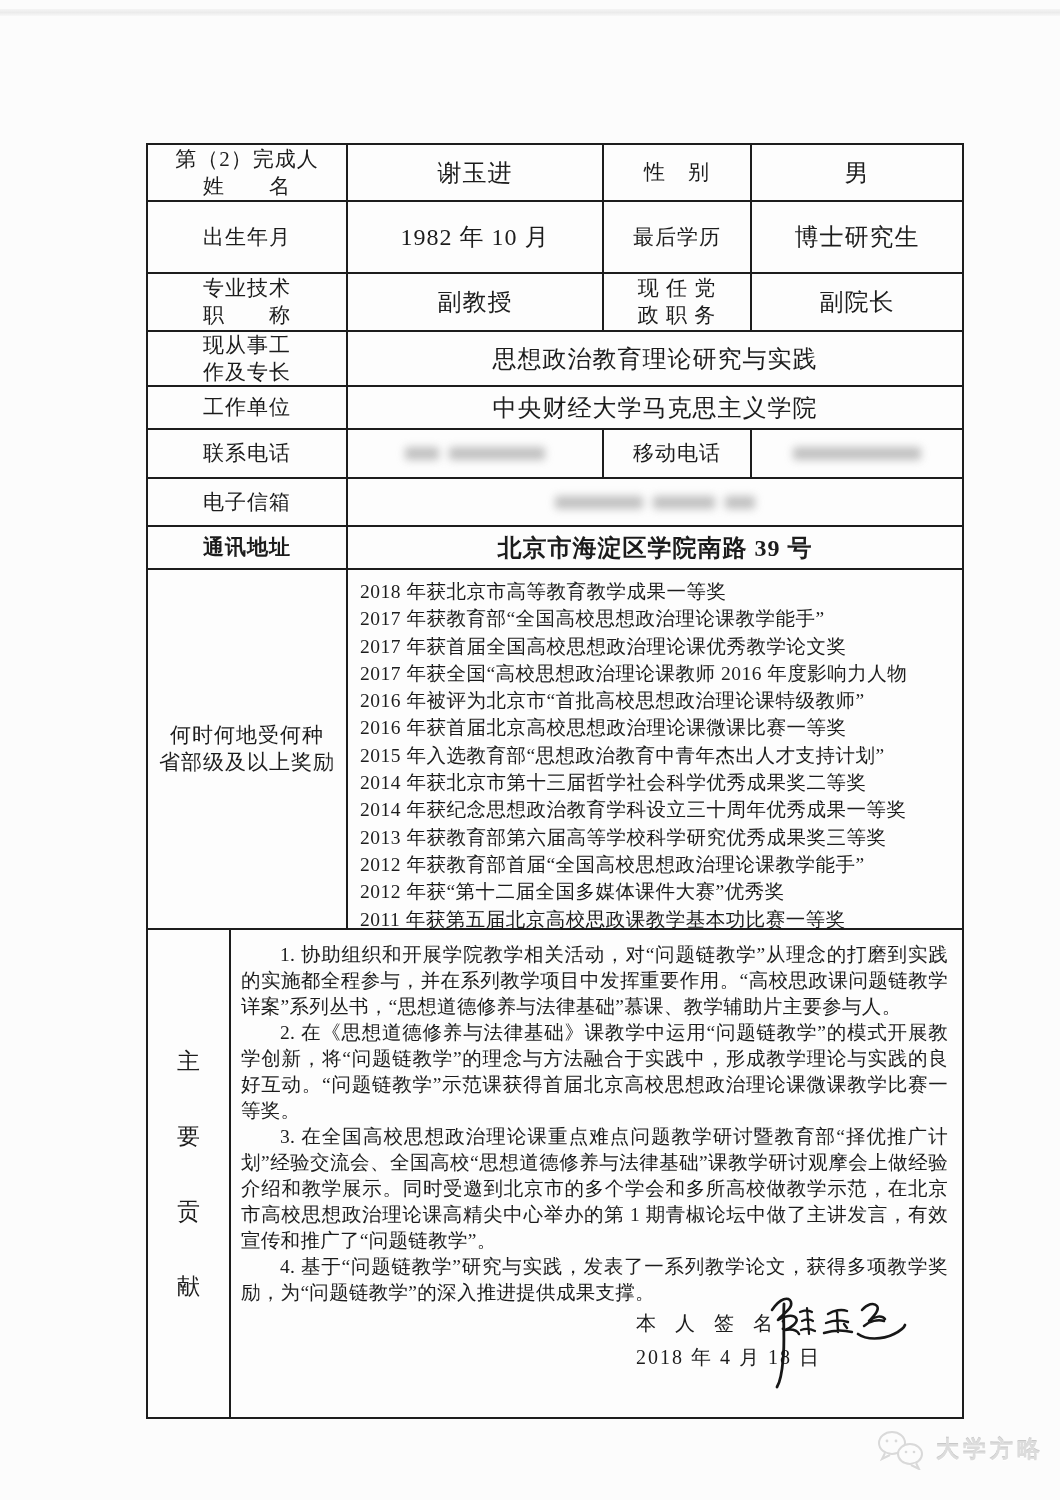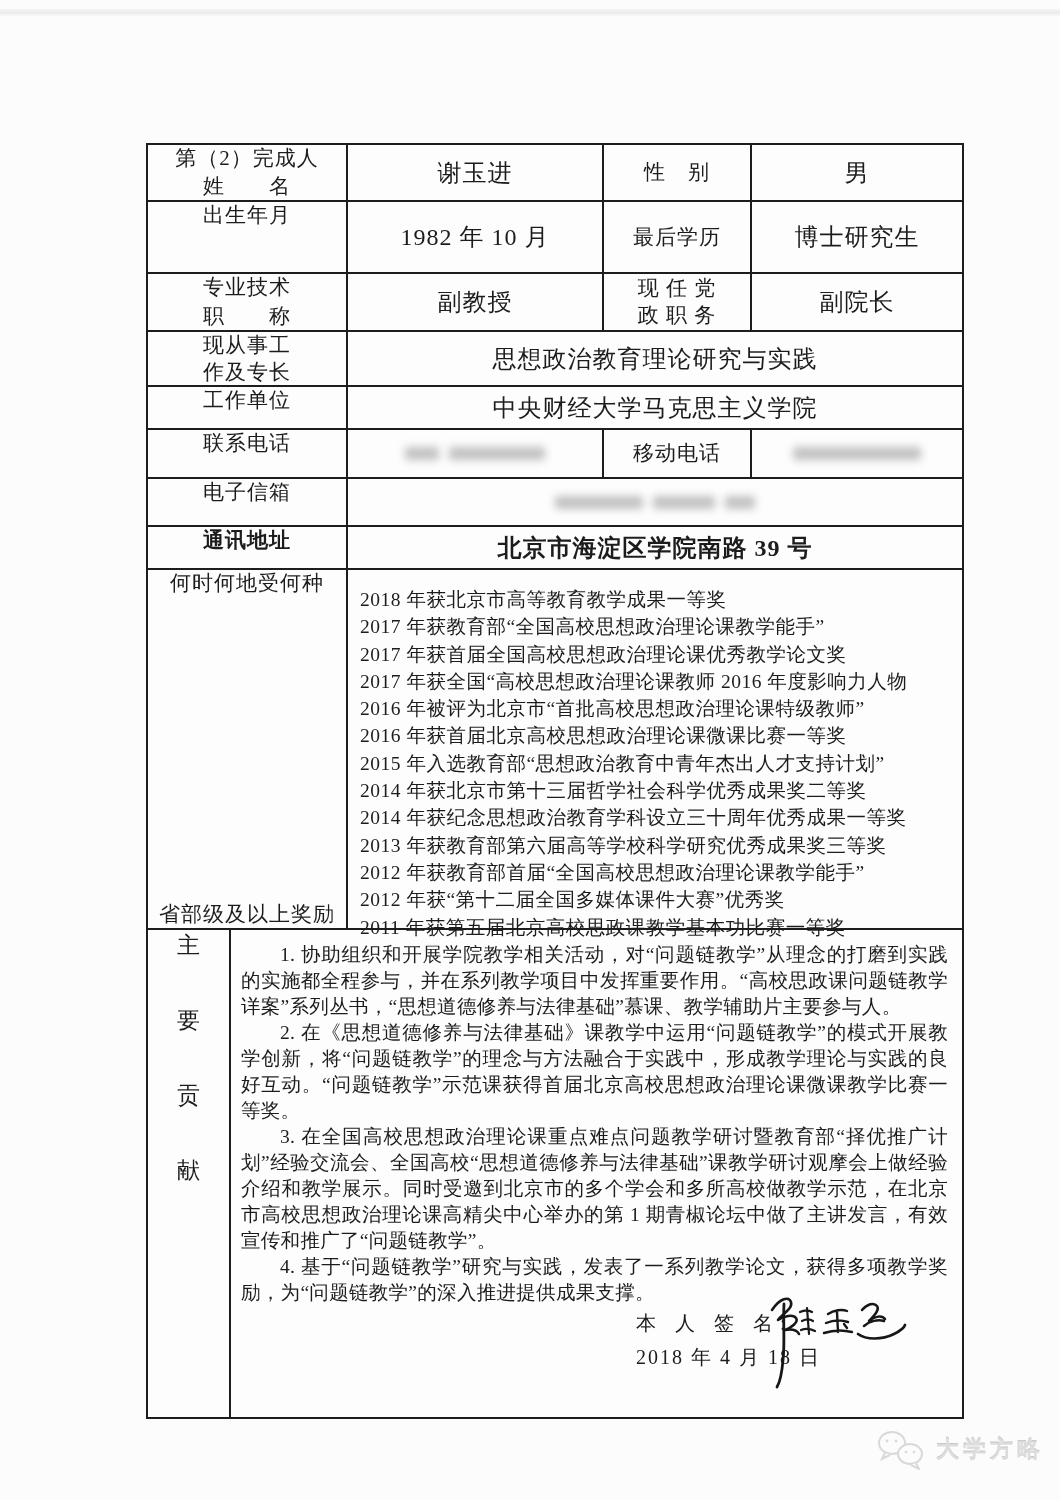--- a/index.html
+++ b/index.html
@@ -24,40 +24,40 @@
     background:#fdfdfd;
   }
   .row { display:flex; border-top:2px solid #1d1d1d; }
   .row:first-child { border-top:none; }
   .cell {
     border-left:2px solid #1d1d1d;
     display:flex; flex-direction:column;
     align-items:center; justify-content:center;
     text-align:center;
   }
-  .cell:first-child { border-left:none;justify-content:space-between; }
+  .cell:first-child { border-left:none; }
   .c1 { width:198px; }
   .c2 { width:256px; }
   .c3 { width:148px; }
   .c4 { flex:1; }
   .span3 { flex:1; }
   .lab { font-size:21px; line-height:27px; letter-spacing:1px; }
   .val { font-size:24px; line-height:26px; letter-spacing:1px; }
   
   .h1 { height:55px; } .h2 { height:72px;font-family:Liberation Serif, serif; } .h3 { height:58px; }
   .h4 { height:55px; } .h5 { height:43px; } .h6 { height:49px; }
   .h7 { height:48px; } .h8 { height:43px;font-weight:bold; } .h9 { height:360px; }
   .h10 { height:489px; }
   
   .blurwrap { display:flex; gap:10px; align-items:center; justify-content:center; filter:blur(4px); opacity:.55; }
   .chunk { height:13px; background:#8f8f8f; border-radius:2px; }
   
   .awards-list {
     align-items:flex-start; justify-content:flex-start;
-    padding:16px 4px 0 12px; text-align:left;
+    padding:8px 4px 0 12px; text-align:left;
   }
   .award-line { font-size:19.5px; line-height:27.3px; letter-spacing:0.5px; white-space:nowrap; }
   
   .cL { width:81px; }
   .vert-label {
     display:flex; flex-direction:column; gap:44px;
     font-size:23px; letter-spacing:0;
   }
   .contrib {
     align-items:stretch; justify-content:flex-start;

